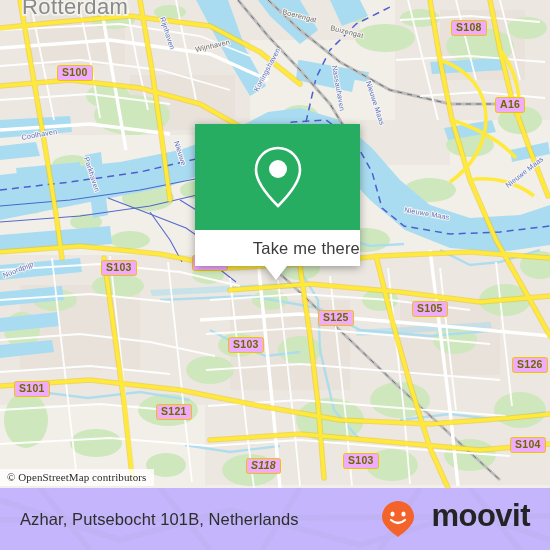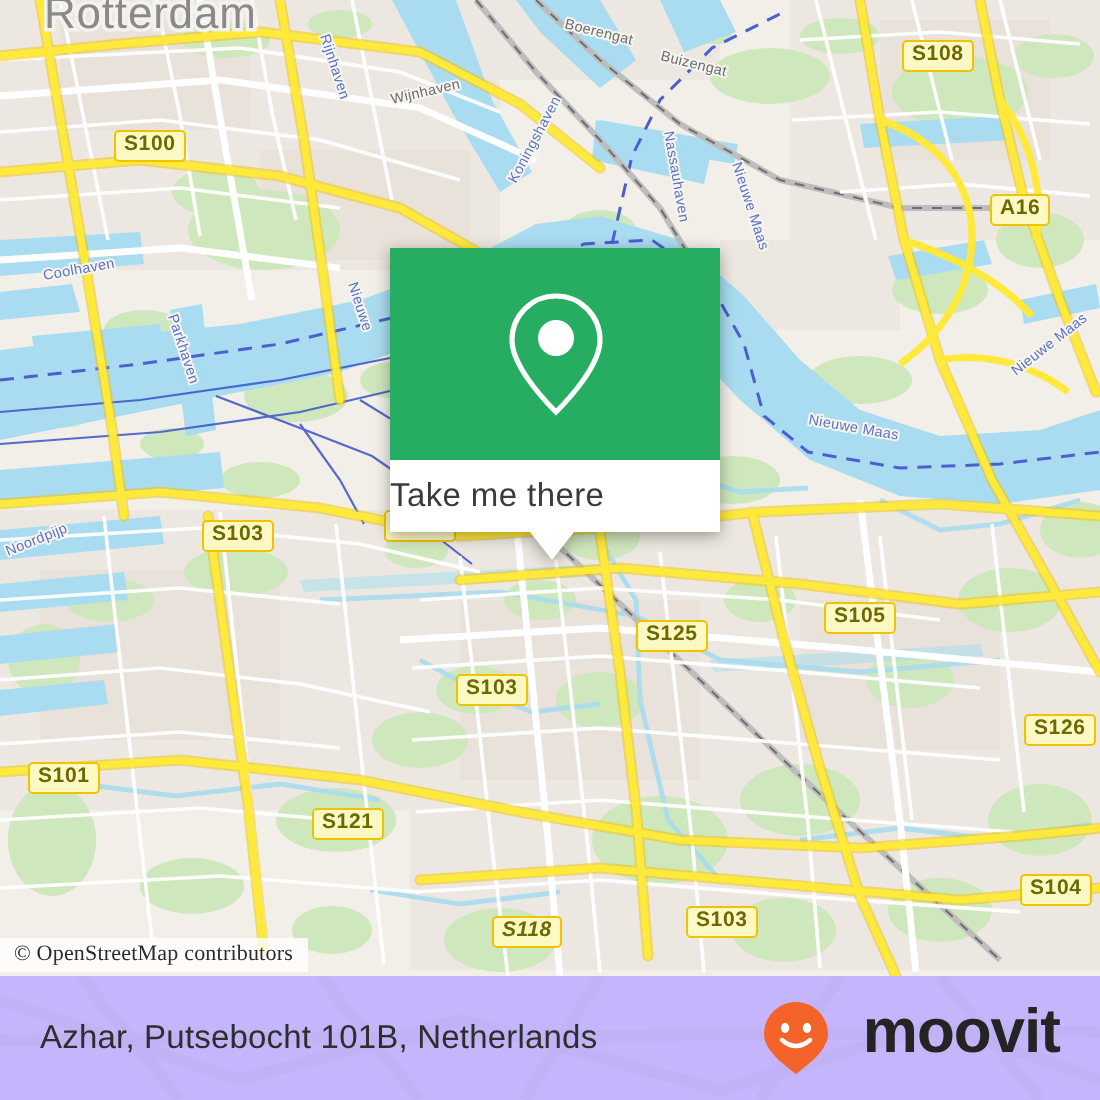--- a/index.html
+++ b/index.html
@@ -30,21 +30,21 @@
   .waterlabel{ fill:#5b72c4; }
   .citylabel{
     fill:#8a8a8a;font-size:22px;letter-spacing:.4px;
     stroke:#f4f2ec;stroke-width:3.5px;paint-order:stroke fill;
   }
 
   
   .shield{position:absolute;z-index:7;}
   .shield .box{
     border:1.6px solid #f0c300;
-    background:#fef9c3;
+    background:#f0abfc;
     border-radius:2.5px;
     padding:1px 4px 2px 4px;
     font-size:10.5px;
     font-weight:bold;
     color:#6a6a00;
     line-height:11px;
     letter-spacing:.3px;
     font-family:"Liberation Sans", sans-serif;
     white-space:nowrap;
     text-align:center;
@@ -54,21 +54,21 @@
   #popup{
     position:absolute;left:195px;top:124px;width:165px;z-index:40;
     filter:drop-shadow(0 2px 4px rgba(0,0,0,.35));
   }
   #popup-green{
     height:106px;background:#27ad61;
     display:flex;align-items:center;justify-content:center;
   }
   #popup-foot{
     height:36px;background:#ffffff;
-    display:flex;align-items:center;justify-content:flex-start;
+    display:flex;align-items:center;justify-content:flex-end;
     position:relative;
   }
   #popup-foot .lbl{
     font-size:16.5px;color:#3b3b3b;letter-spacing:.2px;
     font-family:"Liberation Sans", sans-serif;
   }
   #popup-tail{
     position:absolute;left:70px;top:36px;width:0;height:0;
     border-left:11px solid transparent;
     border-right:11px solid transparent;

